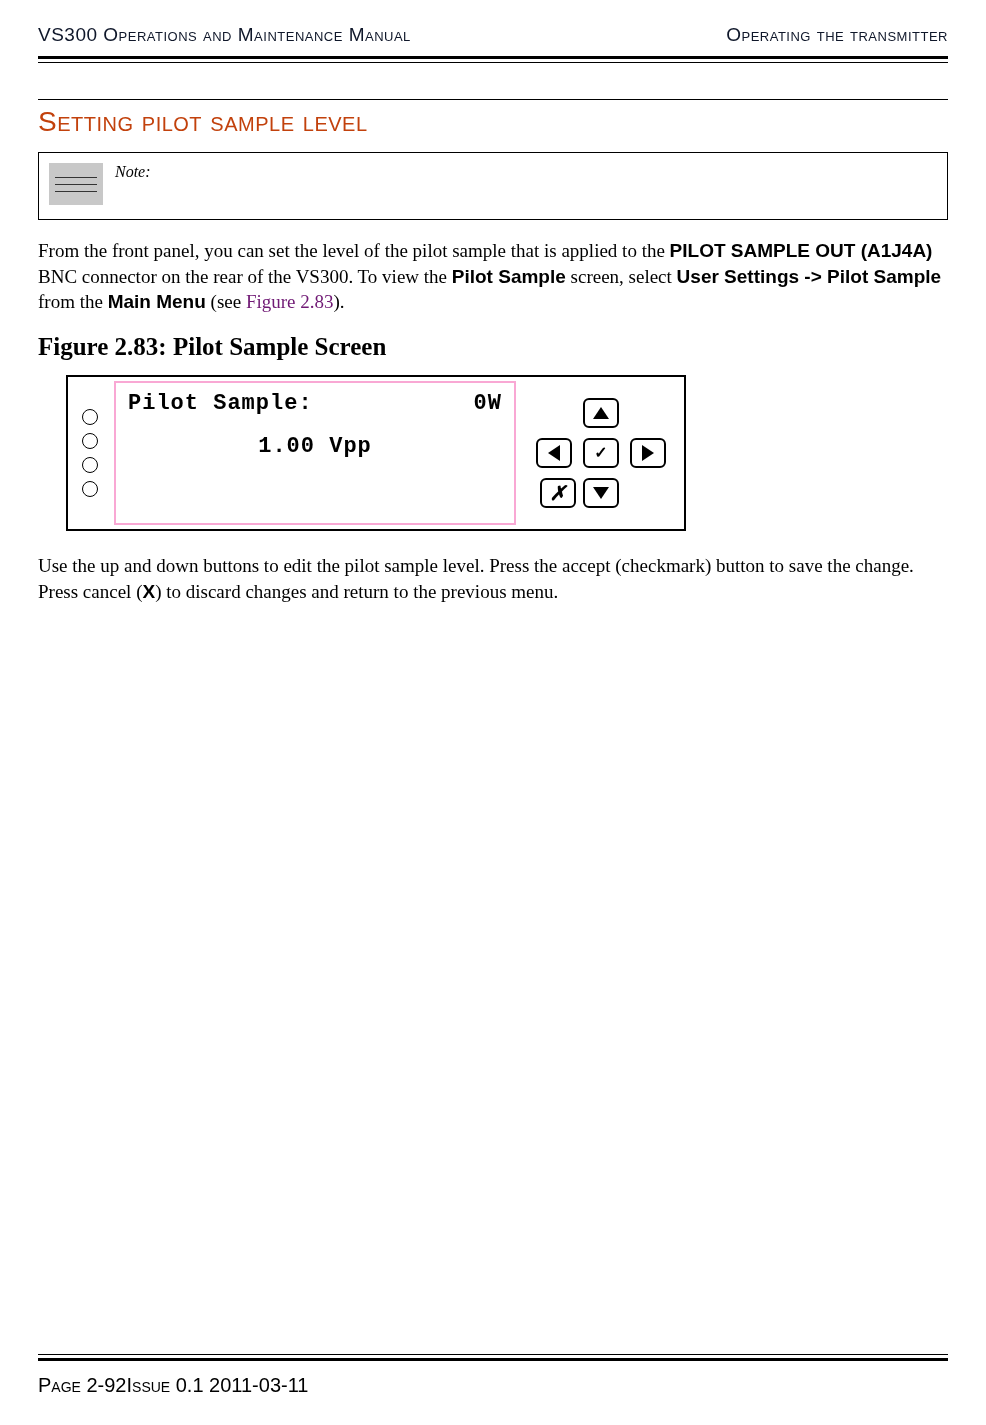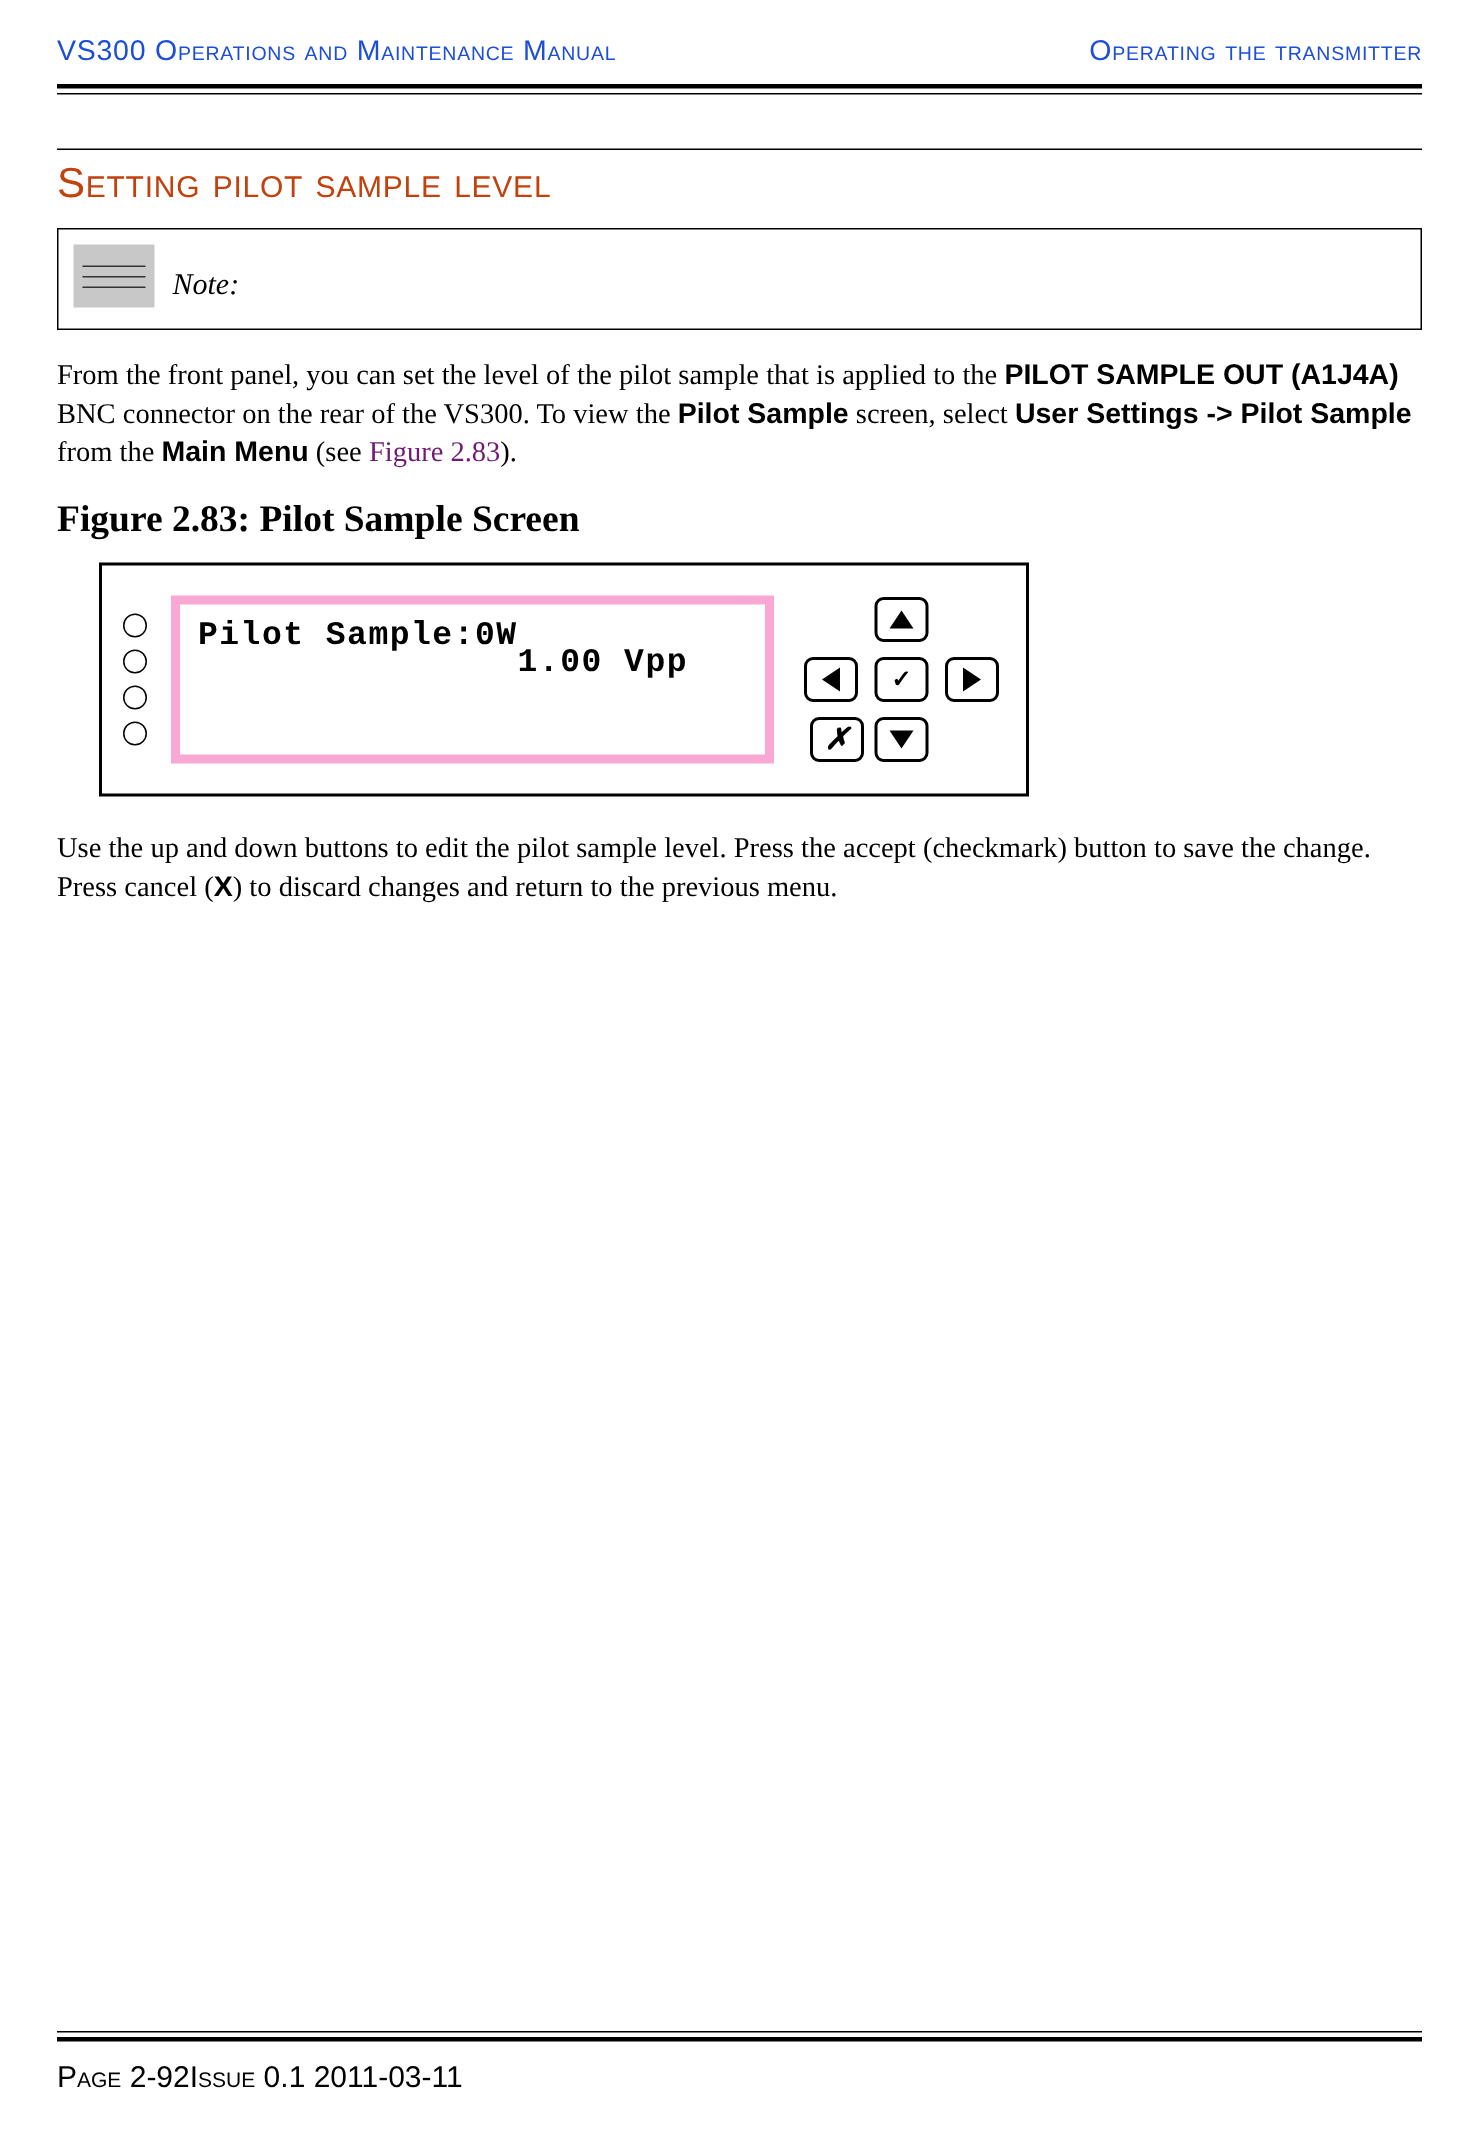--- a/index.html
+++ b/index.html
@@ -12,21 +12,21 @@
       display: flex;
       flex-direction: column;
     }
     .top-header {
       display: flex;
       justify-content: space-between;
       font-variant: small-caps;
       font-family: 'Trebuchet MS', 'Lucida Sans', Arial, sans-serif;
       font-size: 19px;
       letter-spacing: 0.5px;
-      color: #1d4ed8;
+      color: #0f172a;
       padding-bottom: 8px;
     }
     .top-rules {
       margin-top: 2px;
     }
     .rule-thick { border-top: 3px solid #000; margin-bottom: 3px; }
     .rule-thin { border-top: 1px solid #000; }
     .section-rule { border-top: 1px solid #000; margin-top: 36px; margin-bottom: 6px; }
     h1.section-title {
       font-family: 'Trebuchet MS', 'Lucida Sans', Arial, sans-serif;
@@ -49,21 +49,21 @@
       width: 54px;
       height: 42px;
       flex: 0 0 54px;
       display: flex;
       flex-direction: column;
       justify-content: center;
       gap: 6px;
       padding: 0 6px;
     }
     .note-icon span { display: block; border-top: 1.5px solid #333; }
-    .note-text .note-label { font-style: italic; font-size: 20px; margin-top: 16px; }
+    .note-text .note-label { font-style: italic; font-size: 16px; }
     .note-text .note-body  { font-style: italic; font-size: 18px; padding-left: 22px; }
     p.body {
       font-size: 19px;
       line-height: 1.35;
       margin-bottom: 18px;
     }
     .sans-semi { font-family: 'Trebuchet MS', Arial, sans-serif; font-weight: 600; }
     .figref { color: #701a75; }
     h2.figure-caption {
       font-family: Liberation Serif, serif;
@@ -78,25 +78,25 @@
       margin-left: 28px;
       margin-bottom: 22px;
       display: flex;
       align-items: center;
       padding: 12px;
       gap: 14px;
     }
     .leds { display: flex; flex-direction: column; gap: 8px; padding: 0 2px; }
     .led { width: 16px; height: 16px; border: 1.8px solid #000; border-radius: 50%; }
     .lcd {
-      border: 6px solid #f9a8d4;
+      border: 2px solid #f9a8d4;
       flex: 1;
-      height: 112px;
-      display: flex;
-      flex-direction: row;
+      height: 144px;
+      display: flex;
+      flex-direction: column;
       font-family: 'Courier New', monospace;
       font-weight: bold;
       font-size: 22px;
       padding: 8px 12px;
       letter-spacing: 1px;
     }
     .lcd-row1 { display: flex; justify-content: space-between; }
     .lcd-row2 { text-align: center; margin-top: 18px; }
     .lcd-row3 { text-align: center; }
     .dpad { width: 142px; height: 110px; position: relative; flex: 0 0 142px; }

